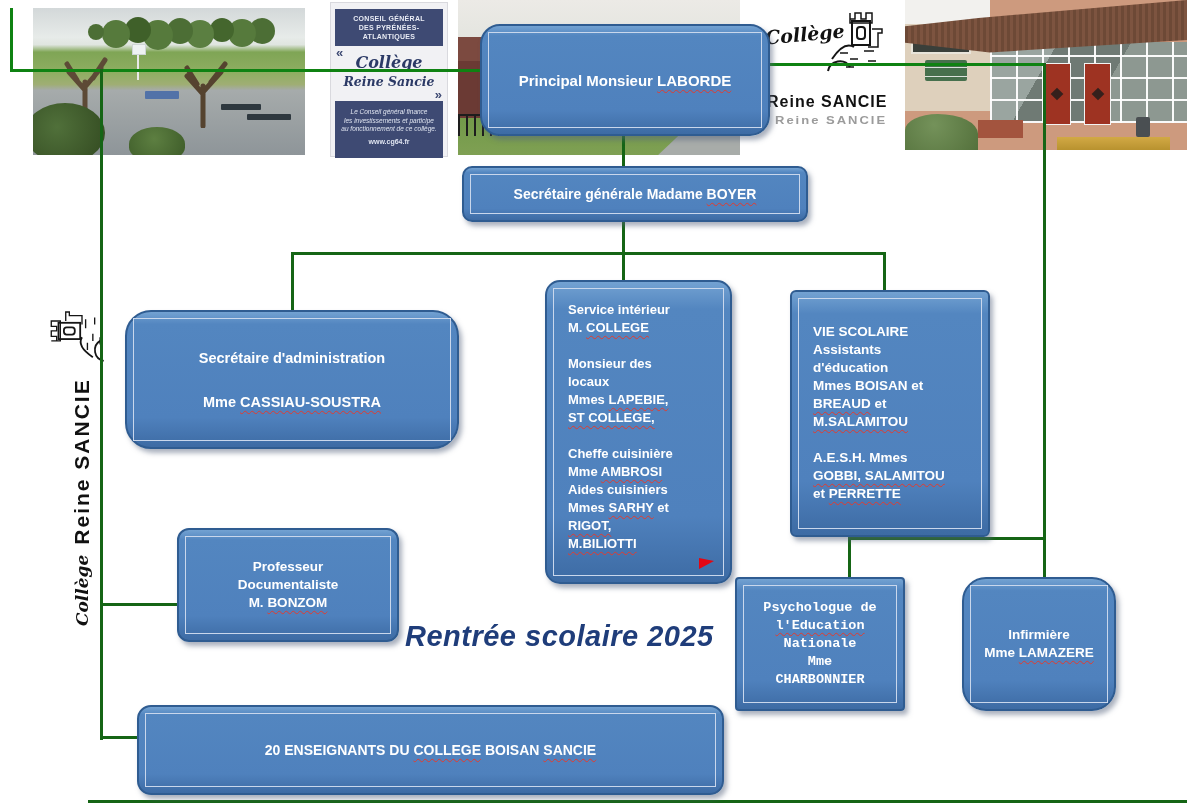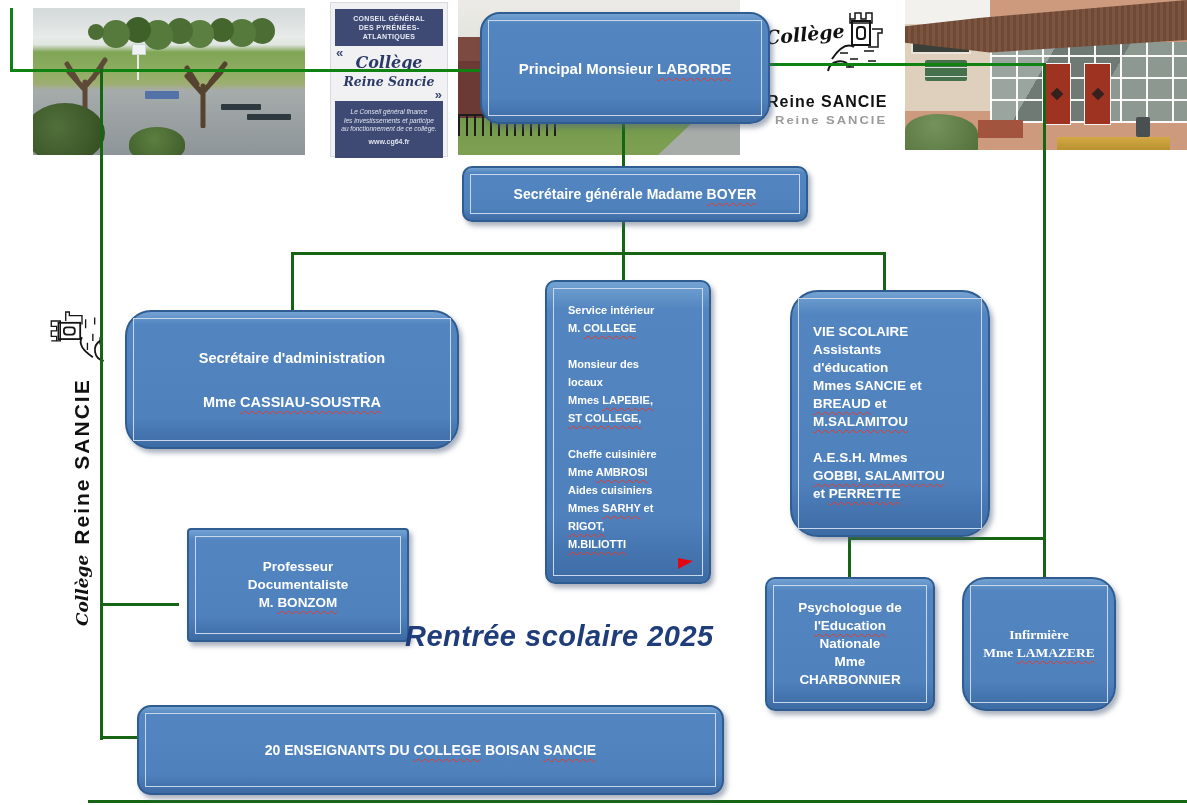--- a/index.html
+++ b/index.html
@@ -17,30 +17,30 @@
        border:2px solid #2f5c91;
        box-shadow:3px 4px 5px rgba(85,100,125,.5);}
   .box .inner{position:absolute;inset:6px;border:1px solid #c9d7ec;}
   .box .txt{position:absolute;inset:7px;display:flex;flex-direction:column;}
   .box.center .txt{justify-content:center;align-items:center;text-align:center;}
   .box.leftal .txt{align-items:flex-start;text-align:left;}
   .tline{white-space:nowrap;}
   .sq{text-decoration-line:underline;text-decoration-style:wavy;
       text-decoration-color:#e23b2e;text-decoration-thickness:1px;text-underline-offset:3px;}
 
-  #box-principal{left:480px;top:12px;width:286px;height:108px;border-radius:20px;font-size:15px;}
+  #box-principal{left:480px;top:24px;width:286px;height:108px;border-radius:20px;font-size:15px;}
   #box-secgen{left:462px;top:166px;width:342px;height:52px;border-radius:10px;font-size:14px;}
   #box-secadm{left:125px;top:310px;width:330px;height:135px;border-radius:26px;font-size:14.5px;line-height:22px;}
-  #box-service{left:545px;top:280px;width:162px;height:300px;border-radius:10px;font-size:11px;line-height:18px;}
+  #box-service{left:545px;top:280px;width:162px;height:300px;border-radius:15px;font-size:13px;line-height:18px;padding-left:21px;}
   #box-service .txt{padding:12px 4px 0 14px;}
-  #box-vie{left:790px;top:290px;width:196px;height:243px;border-radius:28px;font-size:13.5px;line-height:18px;}
+  #box-vie{left:790px;top:290px;width:196px;height:243px;border-radius:6px;font-size:13.5px;line-height:18px;}
   #box-vie .txt{padding:24px 4px 0 14px;}
-  #box-prof{left:187px;top:528px;width:218px;height:110px;border-radius:4px;font-size:13.5px;line-height:18px;}
-  #box-psy{left:765px;top:577px;width:166px;height:130px;border-radius:10px;font-size:13.5px;line-height:18px;}
-  #box-inf{left:962px;top:577px;width:150px;height:130px;border-radius:24px;font-size:13.5px;line-height:18px;font-family:Liberation Serif, serif;}
+  #box-prof{left:177px;top:528px;width:218px;height:110px;border-radius:12px;font-size:13.5px;line-height:18px;}
+  #box-psy{left:735px;top:577px;width:166px;height:130px;border-radius:4px;font-size:13.5px;line-height:18px;font-family:Liberation Mono, monospace;}
+  #box-inf{left:962px;top:577px;width:150px;height:130px;border-radius:24px;font-size:13.5px;line-height:18px;}
   #box-ens{left:137px;top:705px;width:583px;height:86px;border-radius:14px;font-size:14px;}
 
   #flag{position:absolute;right:16px;bottom:14px;width:0;height:0;
         border-left:15px solid #e30613;border-top:5px solid transparent;
         border-bottom:6px solid transparent;transform:skewY(-8deg);}
 
   
   #rentree{position:absolute;left:405px;top:620px;width:340px;font-size:29px;
            font-style:italic;font-weight:700;color:#1f3d7a;letter-spacing:.5px;}
 
@@ -282,21 +282,21 @@
       </div>
     <div id="flag"></div>
   </div>
 
   <div id="box-vie" class="box leftal">
     <div class="inner"></div>
     <div class="txt">
         <div class="tline"><span>VIE SCOLAIRE</span></div>
         <div class="tline"><span>Assistants</span></div>
         <div class="tline"><span>d'éducation</span></div>
-        <div class="tline"><span>Mmes SANCIE et</span></div>
+        <div class="tline"><span>Mmes BOISAN et</span></div>
         <div class="tline"><span class="sq">BREAUD</span><span> et</span></div>
         <div class="tline"><span class="sq">M.SALAMITOU</span></div>
         <div class="tline">&nbsp;</div>
         <div class="tline"><span>A.E.S.H. Mmes</span></div>
         <div class="tline"><span class="sq">GOBBI, SALAMITOU</span></div>
         <div class="tline"><span>et </span><span class="sq">PERRETTE</span></div>
       </div>
   </div>
 
   <div id="box-prof" class="box center">

